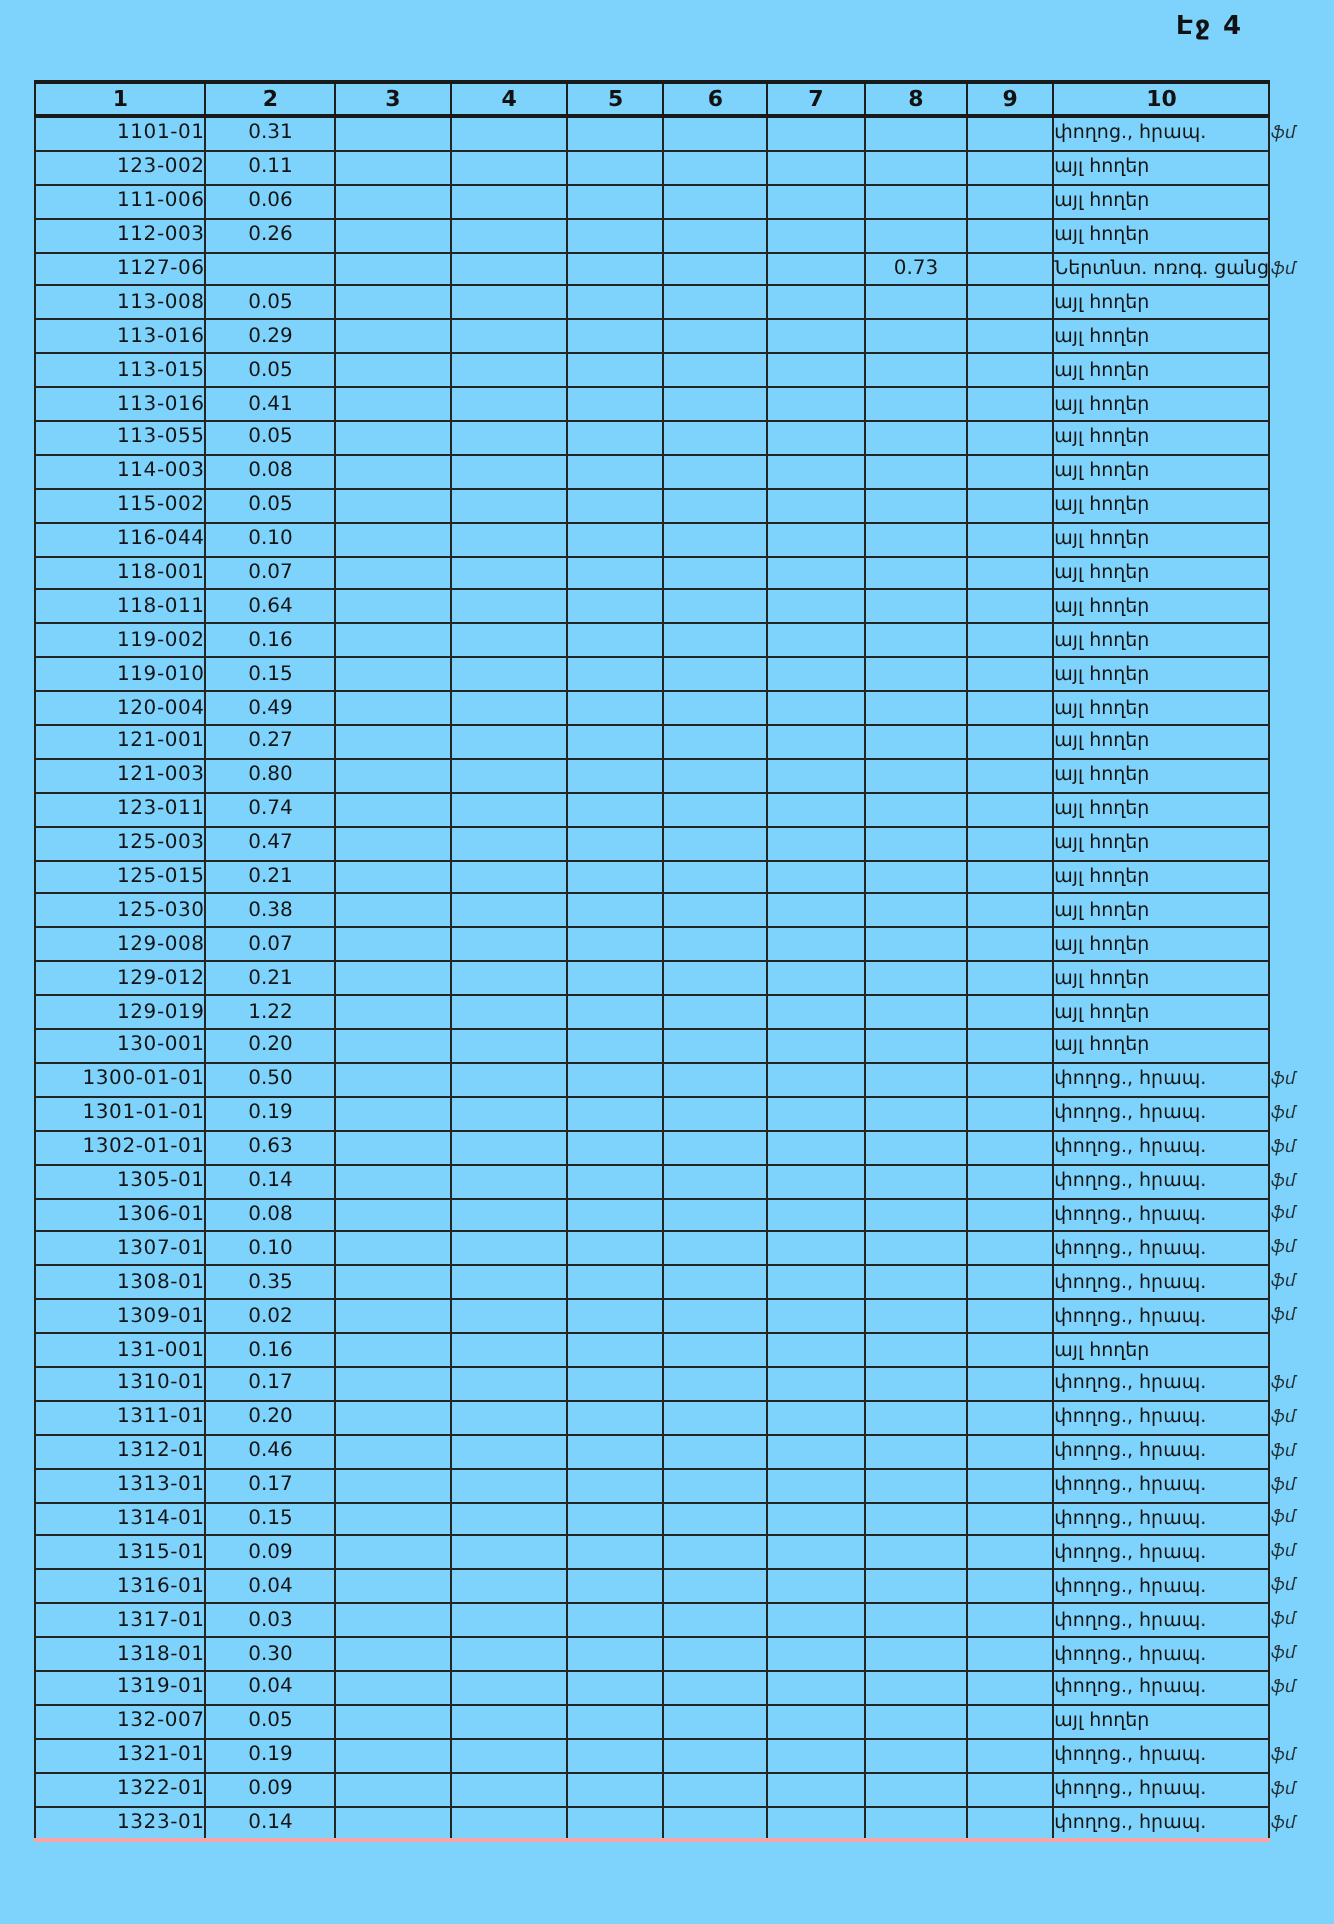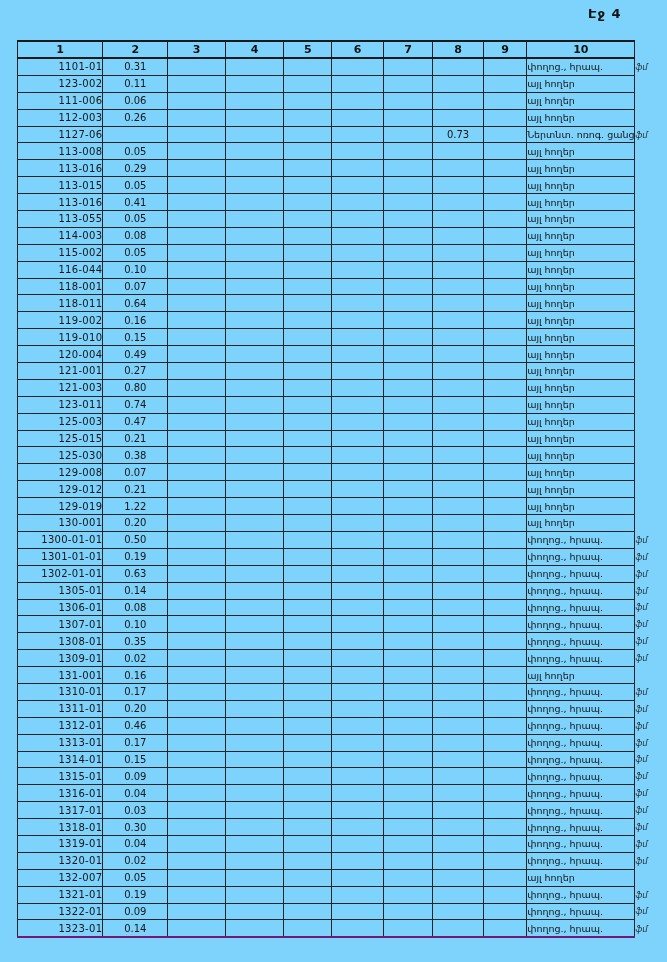--- a/index.html
+++ b/index.html
@@ -64,21 +64,21 @@
   }
   td.c-note {
     text-align: left;
     padding-left: 3px;
     font-size: 9.5px;
   }
   th.h-first { border-left: 2px solid #1a1a1a; }
   th.h-last  { border-right: 2px solid #1a1a1a; }
   td.b-first { border-left: 2px solid #1a1a1a; }
   td.b-last  { border-right: 2px solid #1a1a1a; }
-  tr.last-row td { border-bottom: 2px solid #701a75; }
+  tr.last-row td { border-bottom: 2px solid #fca5a5; }
   
   th.m-cell, td.m-cell {
     border: none !important;
     background: transparent;
     text-align: left;
     padding-left: 6px;
     font-size: 8.5px;
     color: #4a4a4a;
     opacity: 0.85;
     font-style: italic;
@@ -726,33 +726,20 @@
           <td class="c-val"></td>
           <td class="c-val"></td>
           <td class="c-val"></td>
           <td class="c-val"></td>
           <td class="c-val8"></td>
           <td class="c-val"></td>
           <td class="c-note b-last">փողոց., հրապ.</td>
           <td class="m-cell">ֆմ</td>
         </tr>
         <tr>
-          <td class="c-code b-first">1320-01</td>
-          <td class="c-val">0.02</td>
-          <td class="c-val"></td>
-          <td class="c-val"></td>
-          <td class="c-val"></td>
-          <td class="c-val"></td>
-          <td class="c-val"></td>
-          <td class="c-val8"></td>
-          <td class="c-val"></td>
-          <td class="c-note b-last">փողոց., հրապ.</td>
-          <td class="m-cell">ֆմ</td>
-        </tr>
-        <tr>
           <td class="c-code b-first">132-007</td>
           <td class="c-val">0.05</td>
           <td class="c-val"></td>
           <td class="c-val"></td>
           <td class="c-val"></td>
           <td class="c-val"></td>
           <td class="c-val"></td>
           <td class="c-val8"></td>
           <td class="c-val"></td>
           <td class="c-note b-last">այլ հողեր</td>

